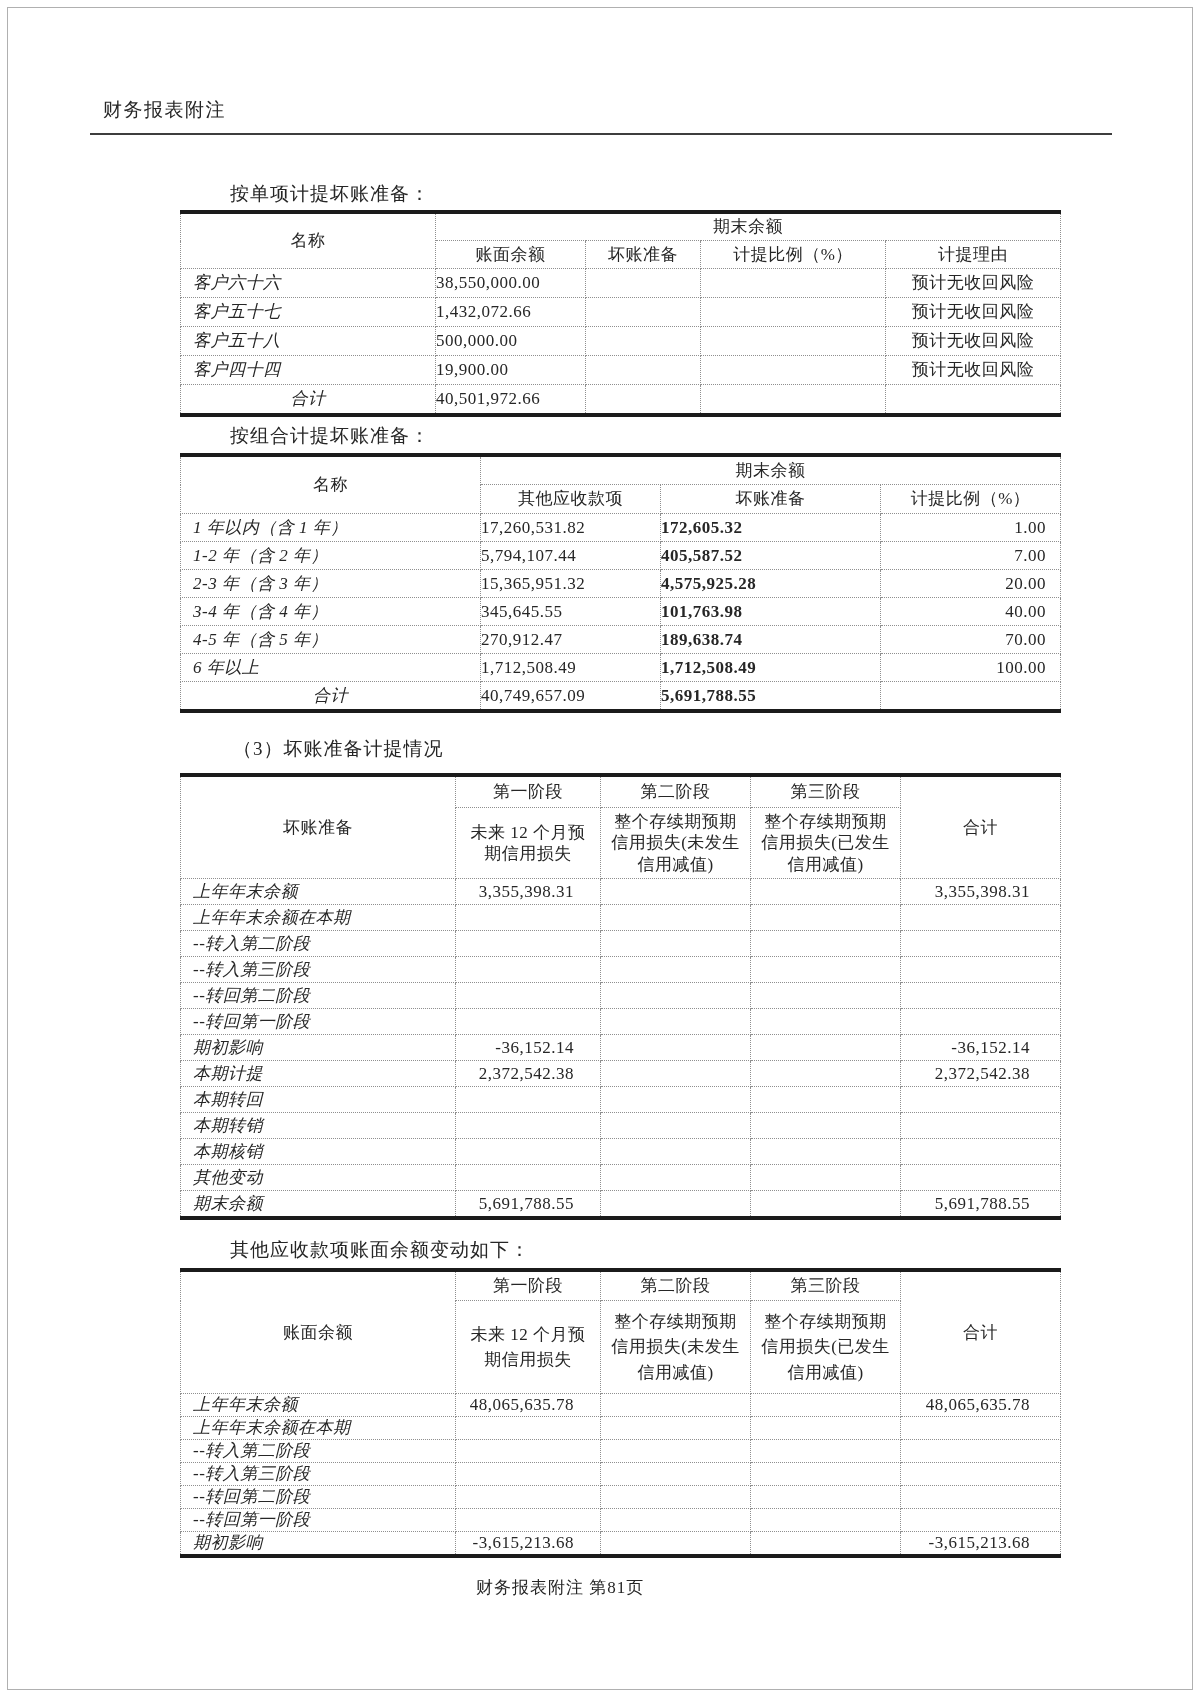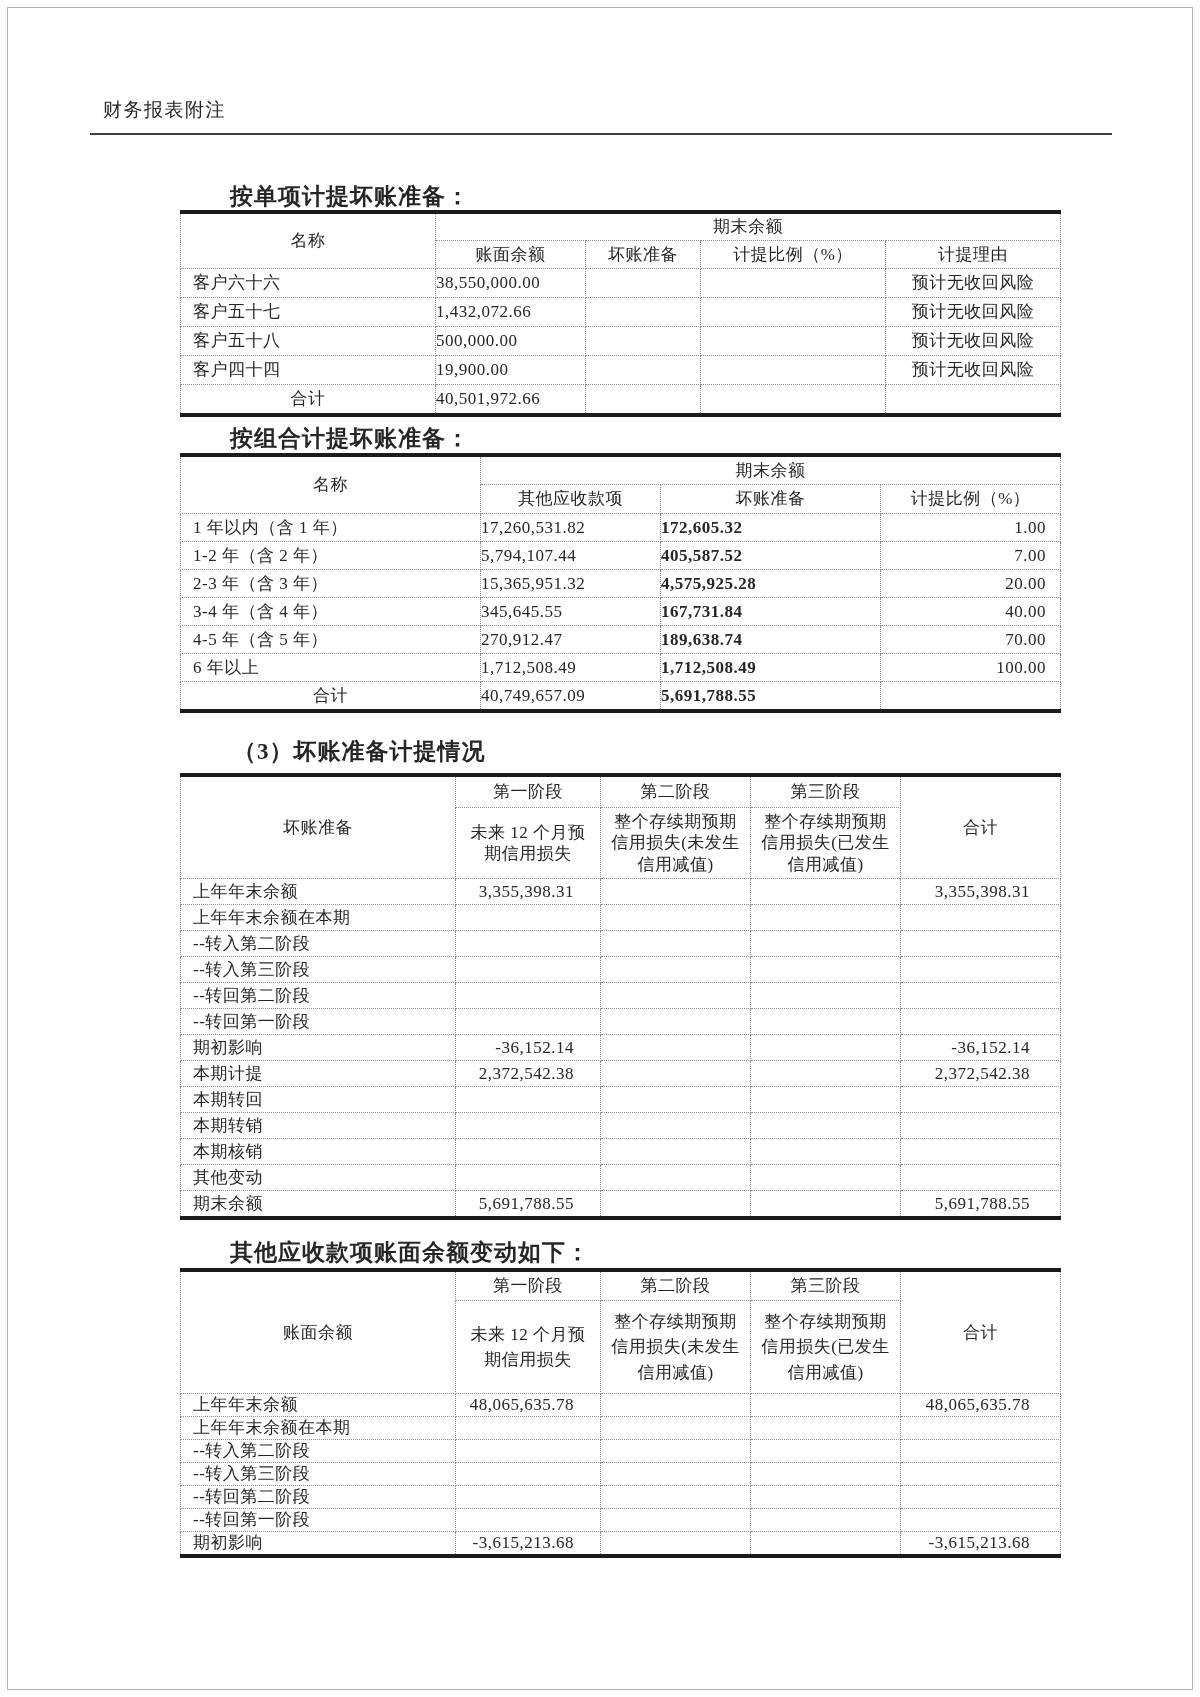--- a/index.html
+++ b/index.html
@@ -1,39 +1,39 @@
 <!DOCTYPE html>
 <html><head>
 <meta charset="utf-8">
 <style>
   html,body{margin:0;padding:0;background:#ffffff;}
   body{font-family:"Liberation Serif","DejaVu Serif",serif;}
   .page{position:relative;width:1200px;height:1697px;background:#ffffff;color:#262626;overflow:hidden;}
   .frame{position:absolute;inset:7px;border:1px solid #b0b0b0;}
   .pg-header{position:absolute;left:103px;top:97px;font-size:19px;letter-spacing:1.5px;}
   .pg-rule{position:absolute;left:90px;top:133px;width:1022px;height:2px;background:#3d3d3d;}
-  .sec-title{position:absolute;font-size:23px;font-weight:bold;letter-spacing:1px;white-space:nowrap;}
+  .sec-title{position:absolute;font-size:19px;font-weight:normal;letter-spacing:1px;white-space:nowrap;}
   .t1-title{left:230px;top:181px;}
   .t2-title{left:230px;top:423px;}
   .t3-title{left:233px;top:736px;}
   .t4-title{left:230px;top:1237px;}
   .tbl{position:absolute;width:880px;border-collapse:collapse;table-layout:fixed;
        border-top:4px solid #1b1b1b;border-bottom:4px solid #1b1b1b;font-size:17px;}
   .t1{left:180px;top:210px;}
   .t2{left:180px;top:453px;}
   .t3{left:180px;top:773px;}
   .t4{left:180px;top:1268px;}
   .tbl th,.tbl td{border:1px dotted #8f8f8f;font-weight:normal;padding:0;line-height:1.25;
        overflow:hidden;letter-spacing:0.5px;}
   .tbl th{text-align:center;}
   .t1 tr.gh th{height:26px;} .t1 tr.sh th{height:27px;} .t1 tbody td{height:28px;}
   .t2 tr.gh th{height:27px;} .t2 tr.sh th{height:28px;} .t2 tbody td{height:27px;}
   .t3 tr.gh th{height:30px;} .t3 tr.sh th{height:58px;padding:3px 7px;} .t3 tbody td{height:25px;}
   .t4 tr.gh th{height:28px;} .t4 tr.sh th{height:86px;padding:3px 7px;line-height:1.5;} .t4 tbody td{height:22px;}
-  td.lbl{text-align:left;padding-left:12px;}
+  td.lbl{text-align:left;padding-left:12px;font-style:italic;}
   td.num{text-align:left;padding-right:20px;}
   td.far{padding-right:78px;font-weight:bold;}
   td.pct{text-align:right;padding-right:14px;}
   td.v{text-align:right;padding-right:26px;}
   td.v2{text-align:right;padding-right:30px;}
   td.ctr{text-align:center;}
   tr.total-row td:first-child{text-align:center;padding-left:0;}
   .footer{position:absolute;left:0;top:1576px;width:1120px;text-align:center;font-size:17px;letter-spacing:1px;}
 </style>
 </head>
@@ -139,21 +139,21 @@
         </tr>
         <tr>
           <td class="lbl">2-3 年（含 3 年）</td>
           <td class="num">15,365,951.32</td>
           <td class="num far">4,575,925.28</td>
           <td class="pct">20.00</td>
         </tr>
         <tr>
           <td class="lbl">3-4 年（含 4 年）</td>
           <td class="num">345,645.55</td>
-          <td class="num far">167,731.84</td>
+          <td class="num far">101,763.98</td>
           <td class="pct">40.00</td>
         </tr>
         <tr>
           <td class="lbl">4-5 年（含 5 年）</td>
           <td class="num">270,912.47</td>
           <td class="num far">189,638.74</td>
           <td class="pct">70.00</td>
         </tr>
         <tr>
           <td class="lbl">6 年以上</td>
@@ -357,13 +357,14 @@
         <tr>
           <td class="lbl">期初影响</td>
           <td class="v">-3,615,213.68</td>
           <td class="ctr"></td>
           <td class="ctr"></td>
           <td class="v2">-3,615,213.68</td>
         </tr>
       </tbody>
   </table>
 
+  <div class="footer">财务报表附注  第81页</div>
 </div>
 
 </body></html>

